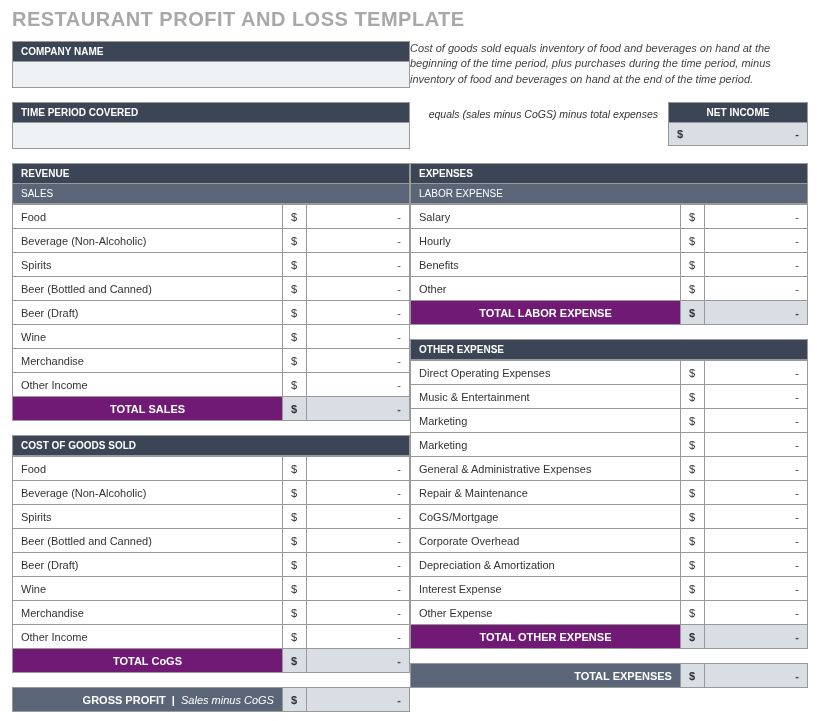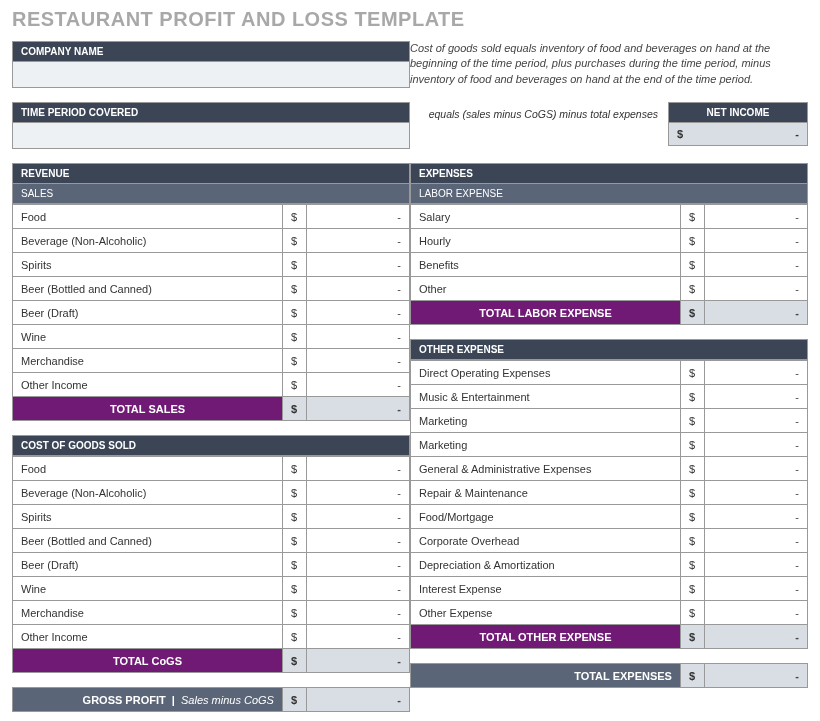--- a/index.html
+++ b/index.html
@@ -259,21 +259,21 @@
           <td class="lbl">General &amp; Administrative Expenses</td>
           <td class="cur">$</td>
           <td class="amt">-</td>
         </tr>
           <tr>
           <td class="lbl">Repair &amp; Maintenance</td>
           <td class="cur">$</td>
           <td class="amt">-</td>
         </tr>
           <tr>
-          <td class="lbl">Food/Mortgage</td>
+          <td class="lbl">CoGS/Mortgage</td>
           <td class="cur">$</td>
           <td class="amt">-</td>
         </tr>
           <tr>
           <td class="lbl">Corporate Overhead</td>
           <td class="cur">$</td>
           <td class="amt">-</td>
         </tr>
           <tr>
           <td class="lbl">Depreciation &amp; Amortization</td>

